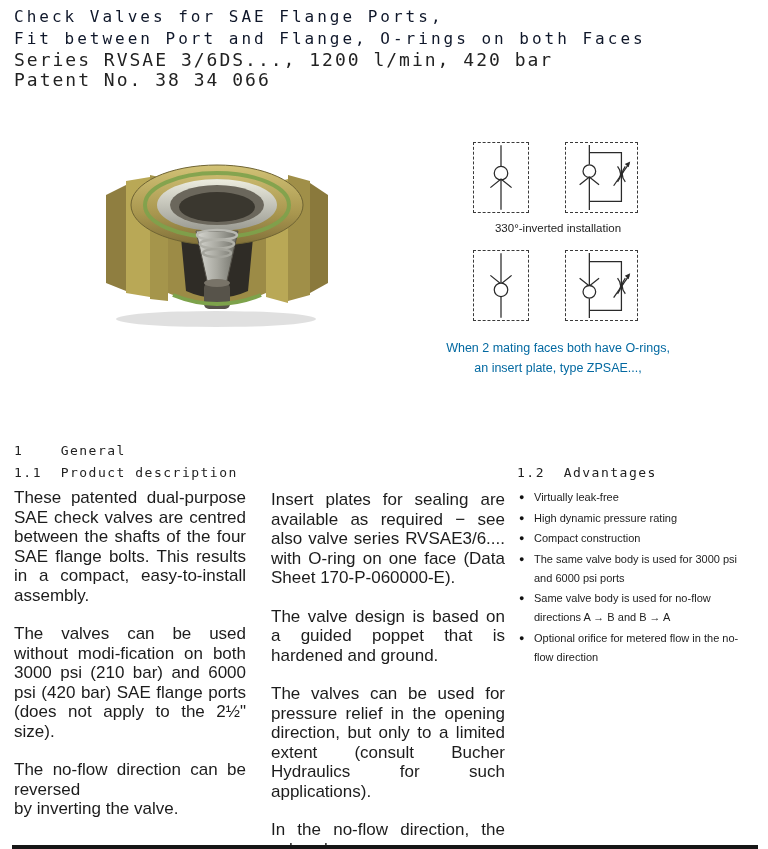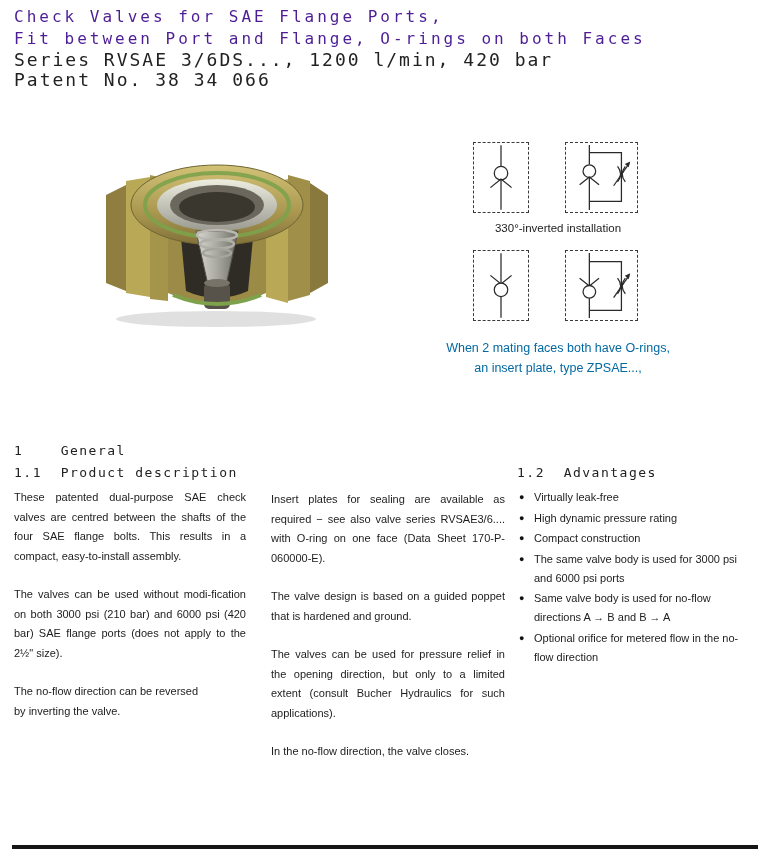--- a/index.html
+++ b/index.html
@@ -4,21 +4,21 @@
 <style>
   * { margin:0; padding:0; box-sizing:border-box; }
   html,body { width:768px; height:849px; }
   body { background:#ffffff; }
   .page { position:relative; width:768px; height:849px; background:#ffffff;
           font-family:"Liberation Sans", sans-serif; color:#1c1c1c; overflow:hidden; }
 
   
   .header { position:absolute; left:14px; top:6px; }
   .title-line { font-family:"DejaVu Sans Mono", monospace; white-space:pre;
-                font-size:16px; line-height:22px; letter-spacing:3px; color:#4c1d95; }
+                font-size:16px; line-height:22px; letter-spacing:3px; color:#0f172a; }
   .subtitle-line { font-family:"DejaVu Sans Mono", monospace; white-space:pre;
                    font-size:18px; line-height:20px; letter-spacing:2px; color:#222; }
 
   
   .photo { position:absolute; left:98px; top:143px; width:238px; height:188px; }
 
   
   .sym { position:absolute; border:1px dashed #3a3a3a; background:#fff; }
   .sym svg { display:block; width:100%; height:100%; }
   .sym-line { stroke:#2a2a2a; stroke-width:1.3; fill:none; }
@@ -32,21 +32,21 @@
   .fig-note { position:absolute; left:424px; top:338px; width:268px; text-align:center;
               font-size:12.5px; line-height:20px; color:#0369a1; }
 
   
   .sec-heading { position:absolute; font-family:"DejaVu Sans Mono", monospace;
                  font-size:13px; letter-spacing:1.5px; white-space:pre; color:#222; }
   #h-general { left:14px; top:443px; }
   #h-product { left:14px; top:465px; }
   #h-advantages { left:517px; top:465px; }
 
-  .col { position:absolute; font-size:11px; line-height:19.5px; text-align:justify;
+  .col { position:absolute; font-size:17px; line-height:19.5px; text-align:justify;
          color:#1c1c1c; }
   .col p { margin-bottom:19px; }
   #col1 { left:14px;  top:488px; width:232px; }
   #col2 { left:271px; top:490px; width:234px; }
 
   .advantages { position:absolute; left:517px; top:488px; width:238px;
                 font-size:11px; line-height:19px; list-style:none; }
   .advantages li { position:relative; padding-left:17px; margin-bottom:1.5px; }
   .advantages li::before { content:"●"; position:absolute; left:2px; top:0;
                            font-size:9px; line-height:19px; color:#111; }

